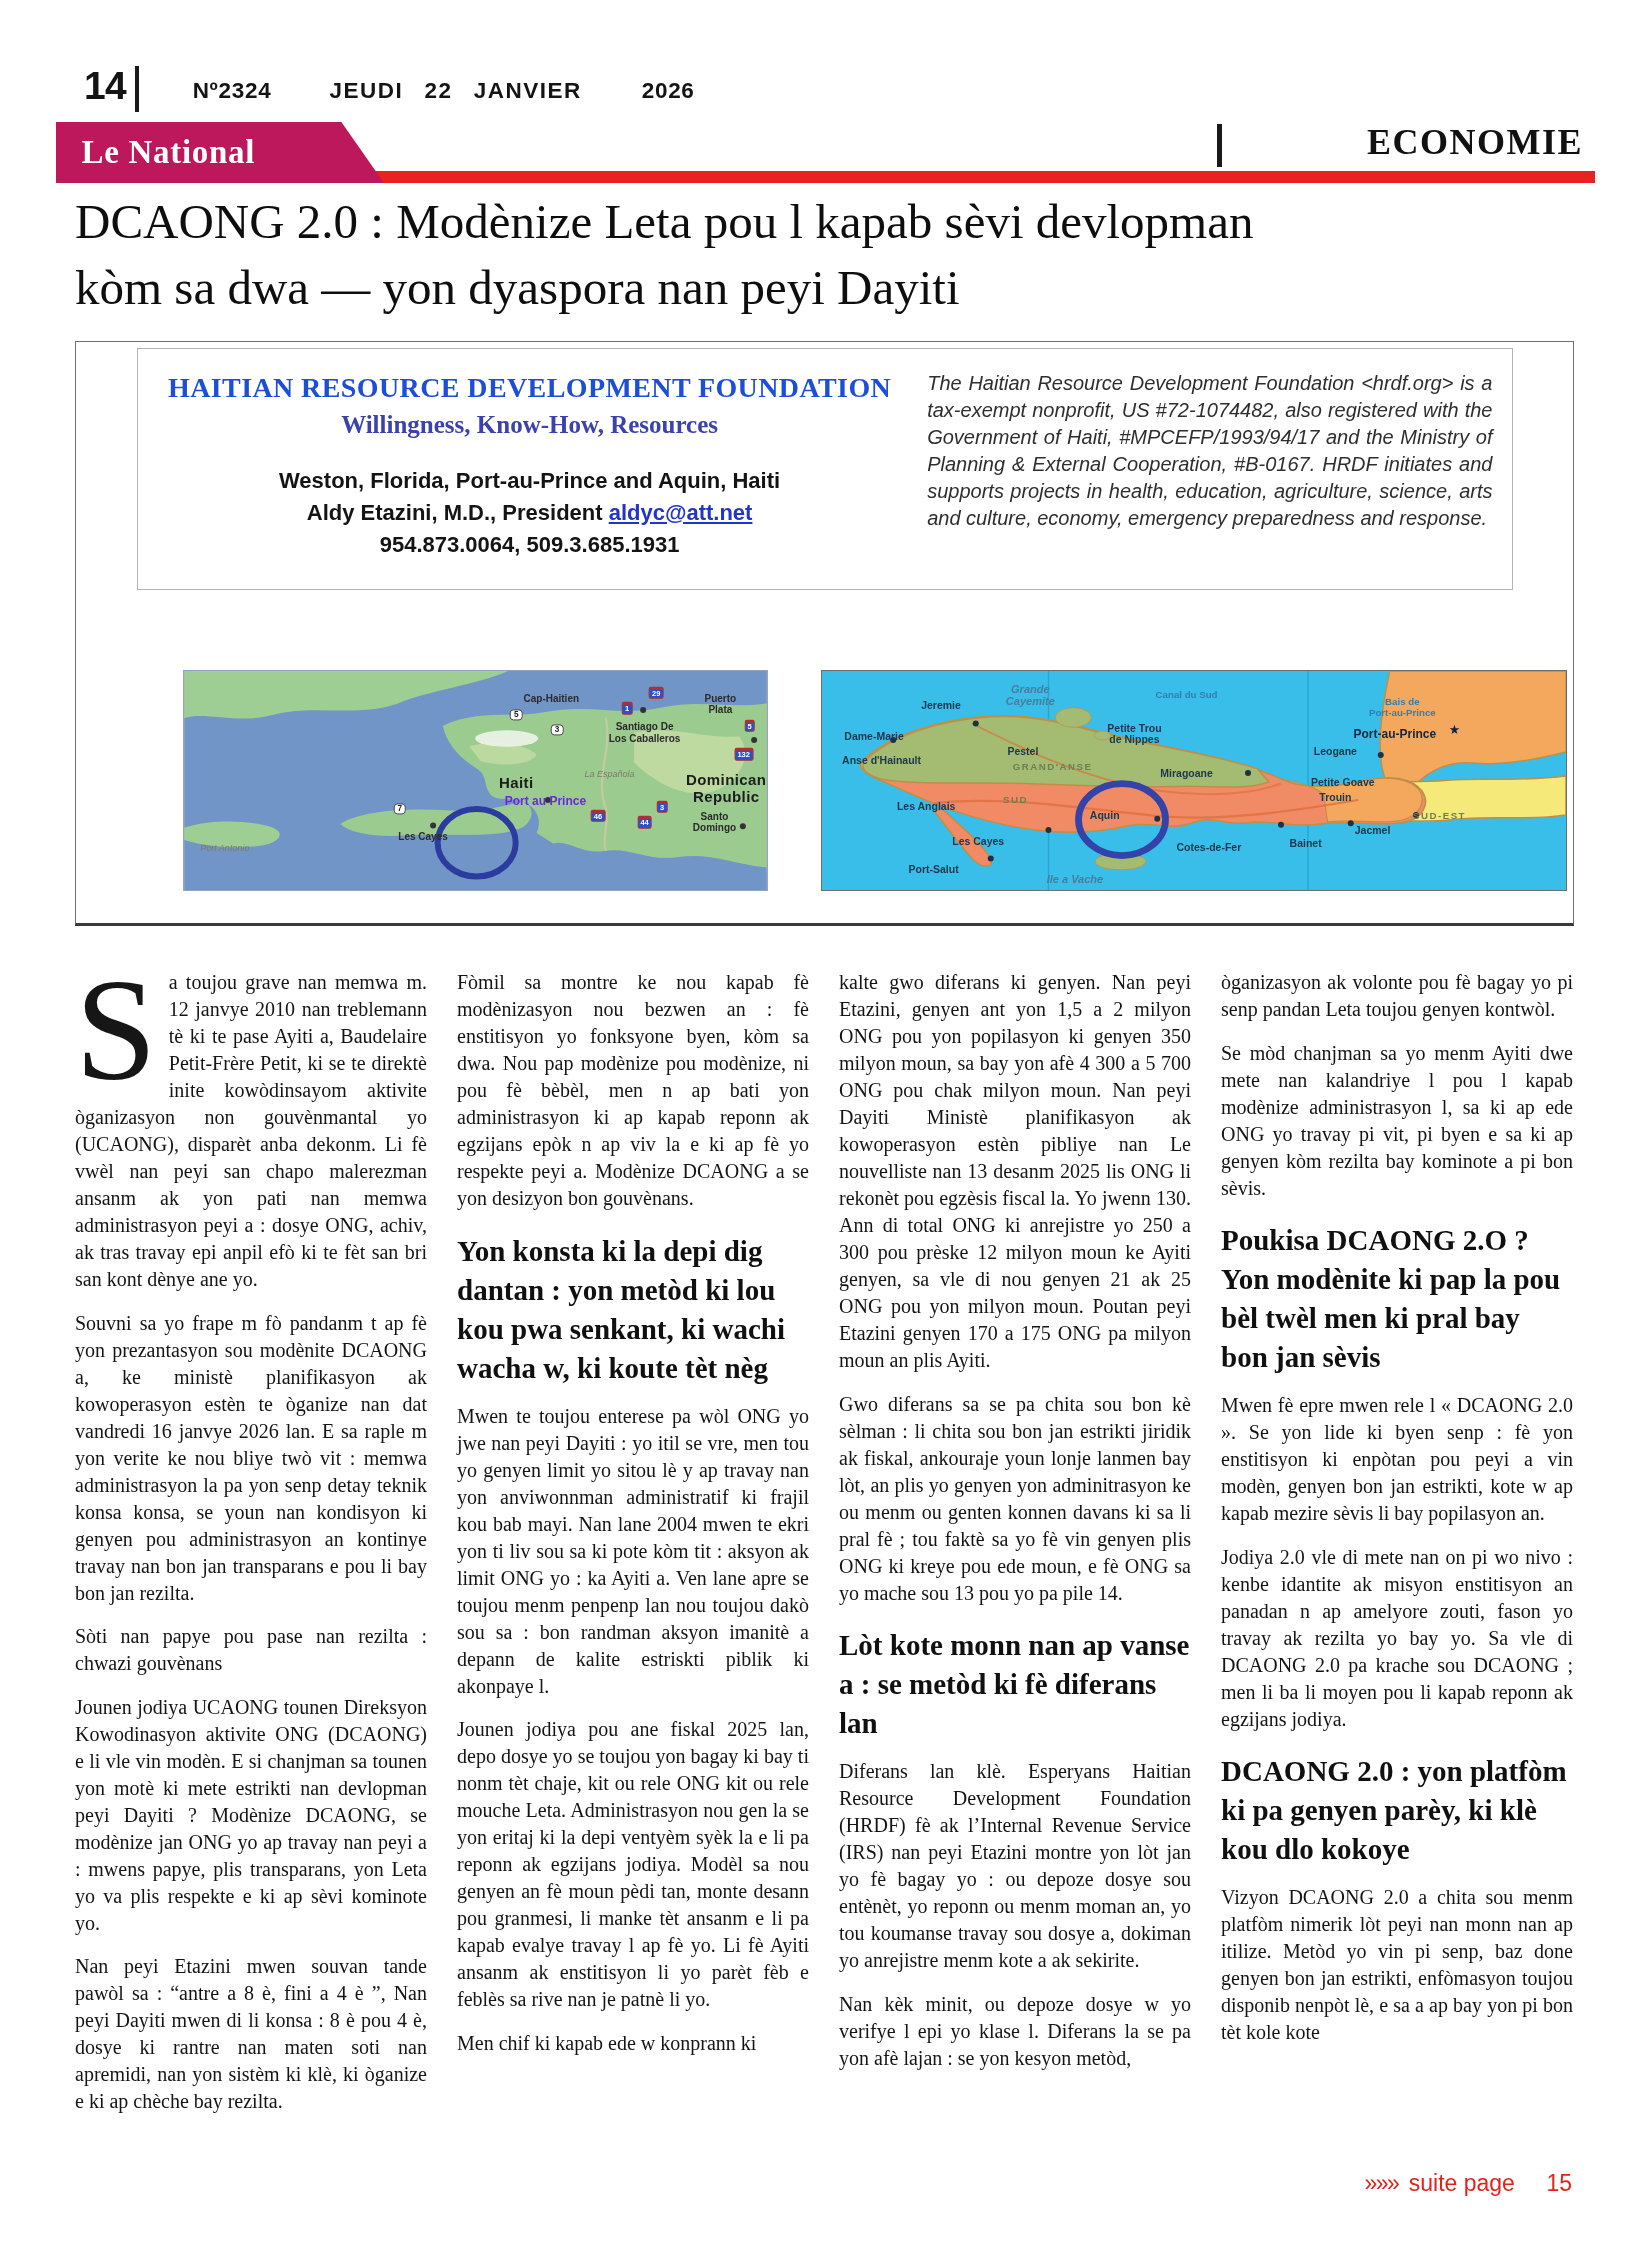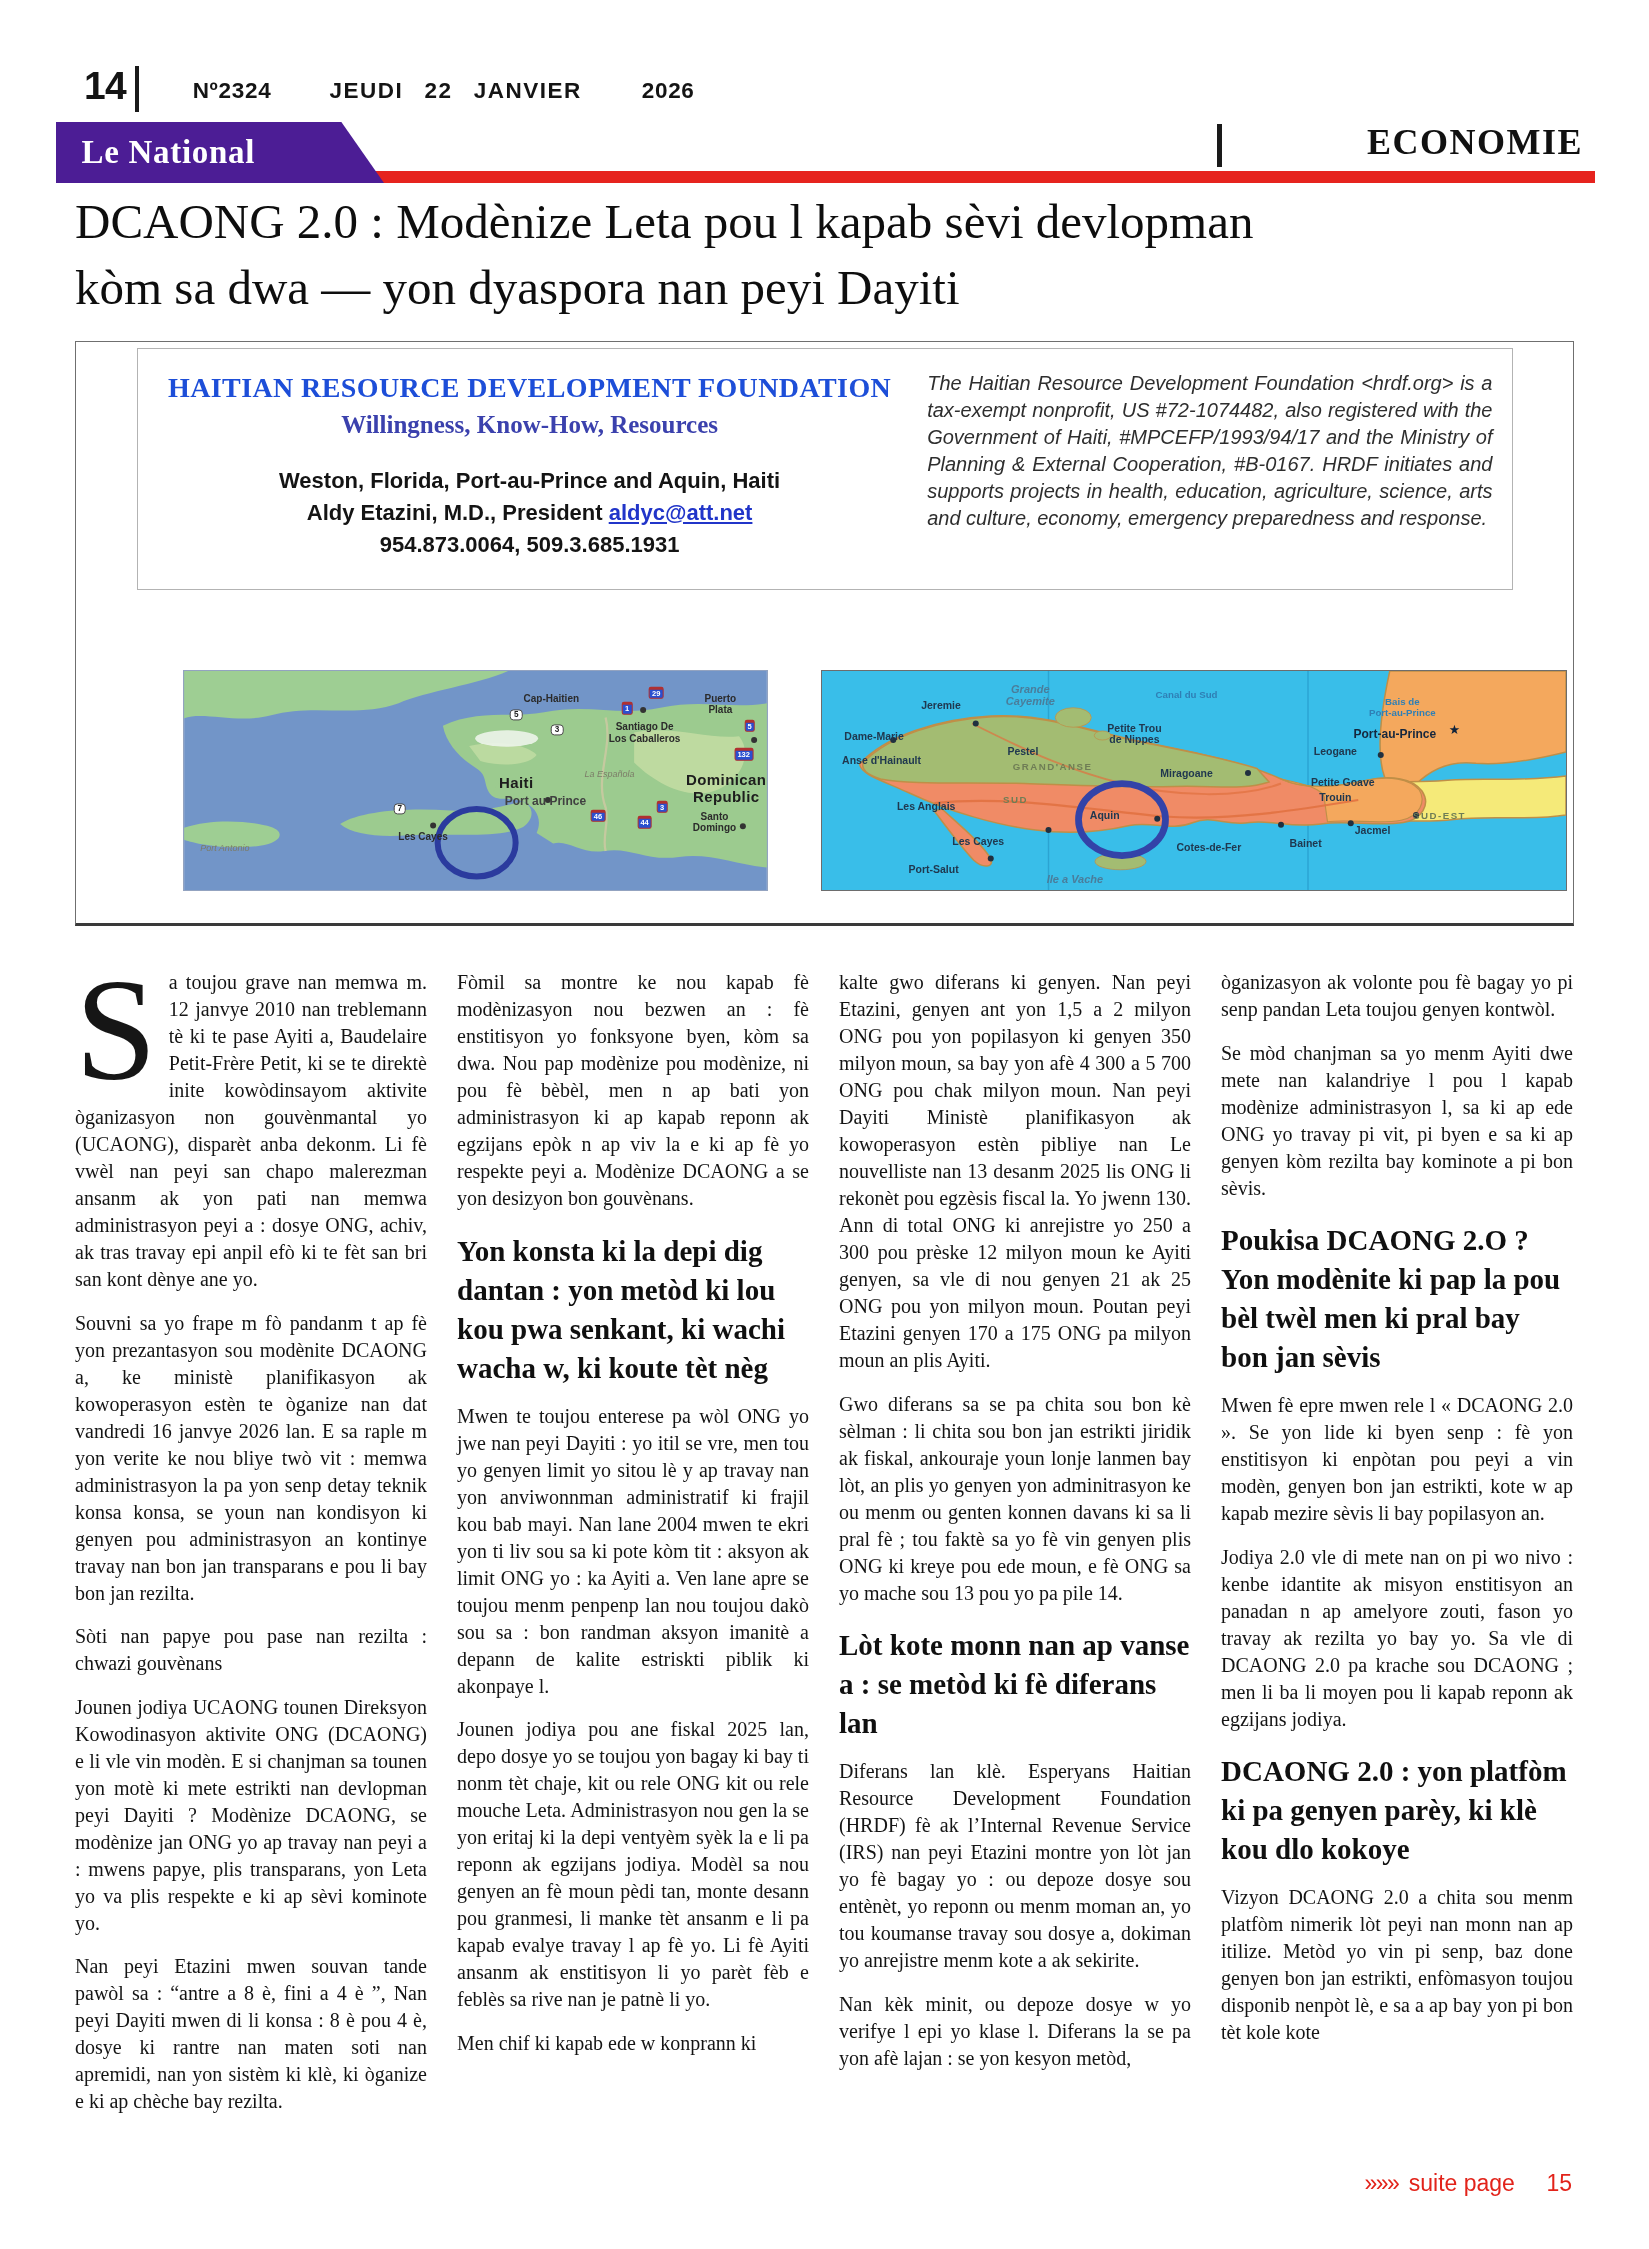--- a/index.html
+++ b/index.html
@@ -11,21 +11,21 @@
         font-family:"Liberation Sans", sans-serif;font-weight:bold;}
   .mast .pno{font-size:39px;line-height:39px;letter-spacing:-0.7px;}
   .mast .bar{width:3.7px;height:46px;background:#1a1a1a;margin:0 0 0 9px;}
   .mast .issue{font-size:22.5px;margin:12px 0 0 54px;letter-spacing:0.7px;}
   .mast .date{font-size:22.5px;margin:12px 0 0 58px;letter-spacing:1.5px;word-spacing:13.5px;}
   .mast .year{font-size:22.5px;margin:12px 0 0 60px;letter-spacing:0.7px;}
 
   
   .banner{position:absolute;left:56px;top:122px;width:1539px;height:61px;}
   .banner .strip{position:absolute;left:0;right:0;bottom:0;height:12px;background:#e6231e;}
-  .banner .flag{position:absolute;left:0;top:0;width:328px;height:61px;background:#4c1d95;
+  .banner .flag{position:absolute;left:0;top:0;width:328px;height:61px;background:#be185d;
                 clip-path:polygon(0 0,87% 0,100% 100%,0 100%);display:flex;align-items:center;}
   .banner .flag span{color:#fff;font-size:33px;font-weight:bold;letter-spacing:0.7px;padding-left:25.5px;
                      font-family:"Liberation Serif", serif;}
   .banner .pipe{position:absolute;right:373px;top:1.5px;width:5.2px;height:43px;background:#1a1a1a;}
   .banner .section{position:absolute;right:12px;top:-1.5px;font-size:36px;font-weight:bold;
                    letter-spacing:1.5px;font-family:"Liberation Serif", serif;color:#111;}
 
   
   .headline{position:absolute;left:75px;top:189px;width:1492px;font-weight:normal;
             font-size:49px;line-height:66px;letter-spacing:0px;color:#0e0e0e;}
@@ -53,21 +53,21 @@
   
   .map{position:absolute;top:328px;height:219px;overflow:hidden;}
   .map svg{position:absolute;left:0;top:0;}
   .map-left{left:107px;width:583px;border:1.5px solid #93a3c0;}
   .map-right{left:745px;width:744px;border:1.5px solid #6d6d6d;}
   .map-label{position:absolute;transform:translate(-50%,-50%);white-space:pre-line;
              text-align:center;line-height:1.12;font-family:"Liberation Sans", sans-serif;
              font-size:9.7px;color:#222;z-index:3;}
   .town{font-weight:bold;font-size:10px;color:#2b2b2b;}
   .big{font-weight:bold;font-size:15px;color:#1d1d1d;letter-spacing:0.4px;}
-  .med{font-weight:bold;font-size:12px;color:#404040;}
+  .med{font-weight:bold;font-size:12px;color:#6d28d9;}
   .terr{font-size:9px;color:#7c7c68;font-style:italic;}
   .rtown{font-weight:bold;font-size:10.5px;color:#20384f;}
   .rbig{font-weight:bold;font-size:12px;color:#16273d;}
   .sea{font-size:9.7px;color:#2f7fb5;font-weight:bold;}
   .seait{font-size:11px;color:#4a7d9b;font-style:italic;font-weight:bold;}
   .reg{font-size:9.7px;color:#6f7d55;font-weight:bold;letter-spacing:1.5px;}
   .shield-w{background:#fff;border:1.5px solid #4a4a4a;border-radius:3.7px;padding:0 3px;
             font-size:8.2px;font-weight:bold;color:#222;}
   .shield-b{background:#2a4fd0;border:0.7px solid #b03030;border-top:3px solid #b03030;
             border-radius:2.2px;padding:0 2.2px;font-size:7.5px;font-weight:bold;color:#fff;}

